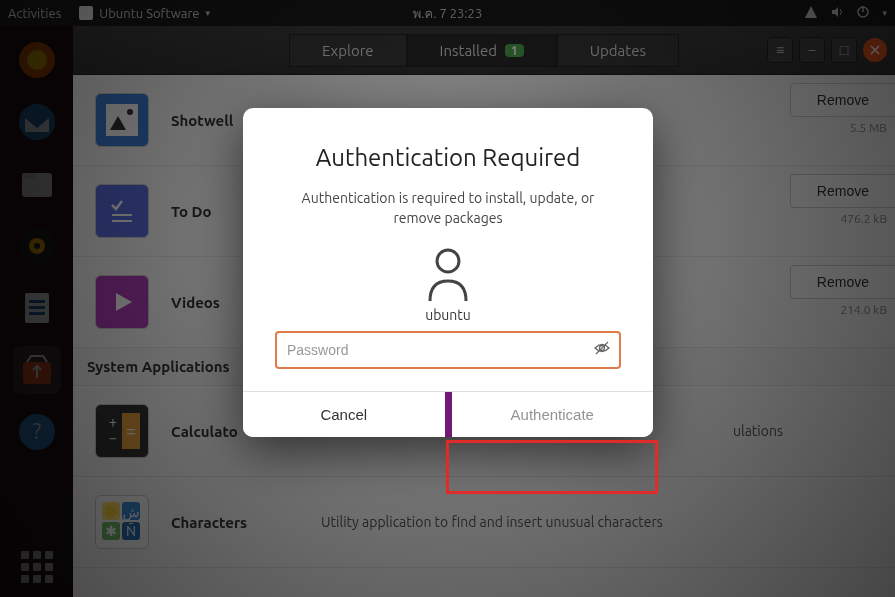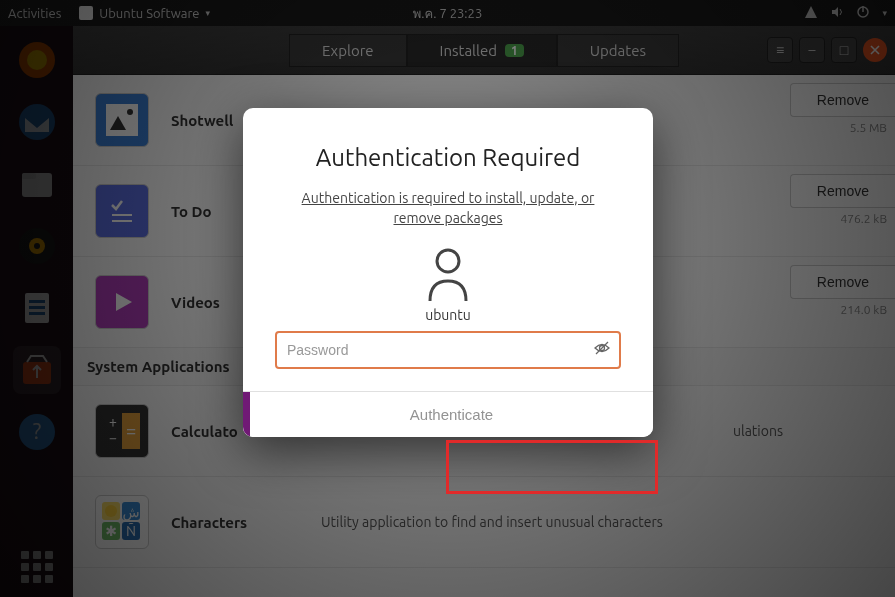--- a/index.html
+++ b/index.html
@@ -146,21 +146,21 @@
   background: #fff;
   border-radius: 10px;
   box-shadow: 0 14px 50px rgba(0,0,0,0.6);
   overflow: hidden;
 }
 .modal-body {
   padding: 26px 30px 22px 30px;
   text-align: center;
 }
 .modal-title { font-size: 24px; font-weight: 400; color: #222; margin: 10px 0 16px; }
-.modal-msg { font-size: 14px; color: #444; line-height: 1.45; max-width: 320px; margin: 17px auto 18px; text-decoration: underline; }
+.modal-msg { font-size: 14px; color: #444; line-height: 1.45; max-width: 320px; margin: 17px auto 18px; }
 .modal-user-icon { margin: 6px auto 4px; width: 48px; height: 56px; }
 .modal-username { font-size: 14px; color: #333; margin-bottom: 8px; }
 .pw-wrap {
   display: flex; align-items: center;
   border: 2px solid #e07b4a; border-radius: 4px;
   padding: 0 8px; height: 34px; margin: 0 2px;
 }
 .pw-wrap input {
   border: none; outline: none; flex:1; font-size: 14px;
   background: transparent; color: #0c4a6e;
@@ -410,17 +410,18 @@
       <span class="pw-eye">
         <svg width="18" height="18" viewBox="0 0 18 18">
             <path d="M2 9 Q9 2 16 9 Q9 16 2 9 Z" stroke="#666" fill="none" stroke-width="1.3"></path>
             <circle cx="9" cy="9" r="2.5" stroke="#666" fill="none" stroke-width="1.3"></circle>
             <line x1="3" y1="15" x2="15" y2="3" stroke="#666" stroke-width="1.3"></line>
           </svg>
       </span>
     </div>
   </div>
   <div class="modal-actions">
+    <button class="mbtn">Cancel</button>
     <button class="mbtn auth">Authenticate</button>
   </div>
 </div>
 
 <div class="highlight-box"></div>
 
 </body></html>

